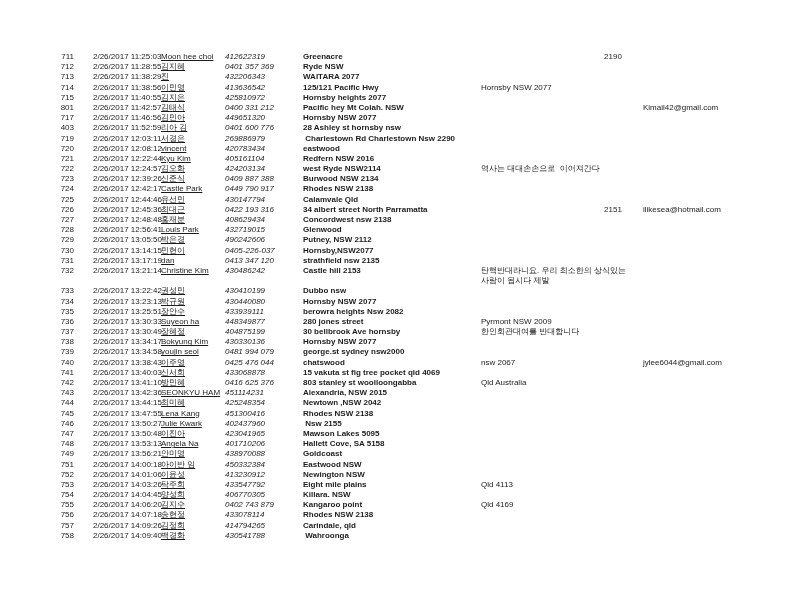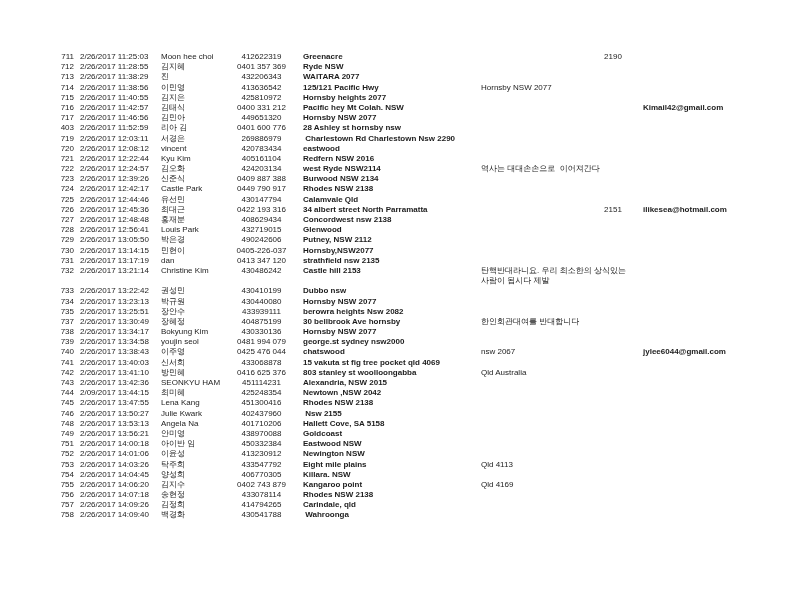--- a/index.html
+++ b/index.html
@@ -6,27 +6,27 @@
   .page{
     position:relative;width:792px;height:612px;margin:0 auto;background:#ffffff;
     font-family:"Liberation Sans","DejaVu Sans",sans-serif;
     font-size:8px;line-height:10.19px;color:#1c1c1c;overflow:hidden;
   }
   .rows{position:absolute;top:52px;left:0;width:792px;}
   .row{position:relative;height:10.19px;width:631px;}
   .row.tall{height:20.38px;}
   .cell{position:absolute;top:0;white-space:pre;}
   .c-num{left:50px;width:24px;text-align:right;}
-  .c-date{left:80px;}
-  .c-name{left:161px;}
-  .c-phone{left:225px;width:73px;text-align:center;}
+  .c-date{left:93px;}
+  .c-name{left:161px;text-decoration:underline;}
+  .c-phone{left:225px;width:73px;text-align:left;font-style:italic;}
   .c-addr{left:303px;font-weight:bold;}
   .c-comment{left:481px;width:210px;white-space:pre-wrap;}
   .c-post{left:586px;width:54px;text-align:center;}
-  .c-email{left:643px;font-weight:bold;}
+  .c-email{left:643px;}
 </style>
 </head>
 <body>
 
 <div class="page">
   <div class="rows">
 
       <div class="row">
         <span class="cell c-num">711</span>
         <span class="cell c-date">2/26/2017 11:25:03</span>
@@ -76,21 +76,21 @@
         <span class="cell c-date">2/26/2017 11:40:55</span>
         <span class="cell c-name">김지은</span>
         <span class="cell c-phone">425810972</span>
         <span class="cell c-addr">Hornsby heights 2077</span>
         <span class="cell c-comment"></span>
         <span class="cell c-post"></span>
         <span class="cell c-email"></span>
       </div>
 
       <div class="row">
-        <span class="cell c-num">716</span>
+        <span class="cell c-num">801</span>
         <span class="cell c-date">2/26/2017 11:42:57</span>
         <span class="cell c-name">김태식</span>
         <span class="cell c-phone">0400 331 212</span>
         <span class="cell c-addr">Pacific hey Mt Colah. NSW</span>
         <span class="cell c-comment"></span>
         <span class="cell c-post"></span>
         <span class="cell c-email">Kimail42@gmail.com</span>
       </div>
 
       <div class="row">
@@ -296,20 +296,30 @@
         <span class="cell c-num">735</span>
         <span class="cell c-date">2/26/2017 13:25:51</span>
         <span class="cell c-name">장안수</span>
         <span class="cell c-phone">433939111</span>
         <span class="cell c-addr">berowra heights Nsw 2082</span>
         <span class="cell c-comment"></span>
         <span class="cell c-post"></span>
         <span class="cell c-email"></span>
       </div>
 
+      <div class="row">
+        <span class="cell c-num">736</span>
+        <span class="cell c-date">2/26/2017 13:30:33</span>
+        <span class="cell c-name">Suyeon ha</span>
+        <span class="cell c-phone">448349877</span>
+        <span class="cell c-addr">280 jones street</span>
+        <span class="cell c-comment">Pyrmont NSW 2009</span>
+        <span class="cell c-post"></span>
+        <span class="cell c-email"></span>
+      </div>
 
       <div class="row">
         <span class="cell c-num">737</span>
         <span class="cell c-date">2/26/2017 13:30:49</span>
         <span class="cell c-name">장혜정</span>
         <span class="cell c-phone">404875199</span>
         <span class="cell c-addr">30 bellbrook Ave hornsby</span>
         <span class="cell c-comment">한인회관대여를 반대합니다</span>
         <span class="cell c-post"></span>
         <span class="cell c-email"></span>
@@ -376,21 +386,21 @@
         <span class="cell c-name">SEONKYU HAM</span>
         <span class="cell c-phone">451114231</span>
         <span class="cell c-addr">Alexandria, NSW 2015</span>
         <span class="cell c-comment"></span>
         <span class="cell c-post"></span>
         <span class="cell c-email"></span>
       </div>
 
       <div class="row">
         <span class="cell c-num">744</span>
-        <span class="cell c-date">2/09/2017 13:44:15</span>
+        <span class="cell c-date">2/26/2017 13:44:15</span>
         <span class="cell c-name">최미혜</span>
         <span class="cell c-phone">425248354</span>
         <span class="cell c-addr">Newtown ,NSW 2042</span>
         <span class="cell c-comment"></span>
         <span class="cell c-post"></span>
         <span class="cell c-email"></span>
       </div>
 
       <div class="row">
         <span class="cell c-num">745</span>
@@ -407,20 +417,30 @@
         <span class="cell c-num">746</span>
         <span class="cell c-date">2/26/2017 13:50:27</span>
         <span class="cell c-name">Julie Kwark</span>
         <span class="cell c-phone">402437960</span>
         <span class="cell c-addr"> Nsw 2155</span>
         <span class="cell c-comment"></span>
         <span class="cell c-post"></span>
         <span class="cell c-email"></span>
       </div>
 
+      <div class="row">
+        <span class="cell c-num">747</span>
+        <span class="cell c-date">2/26/2017 13:50:48</span>
+        <span class="cell c-name">이진아</span>
+        <span class="cell c-phone">423041965</span>
+        <span class="cell c-addr">Mawson Lakes 5095</span>
+        <span class="cell c-comment"></span>
+        <span class="cell c-post"></span>
+        <span class="cell c-email"></span>
+      </div>
 
       <div class="row">
         <span class="cell c-num">748</span>
         <span class="cell c-date">2/26/2017 13:53:13</span>
         <span class="cell c-name">Angela Na</span>
         <span class="cell c-phone">401710206</span>
         <span class="cell c-addr">Hallett Cove, SA 5158</span>
         <span class="cell c-comment"></span>
         <span class="cell c-post"></span>
         <span class="cell c-email"></span>

